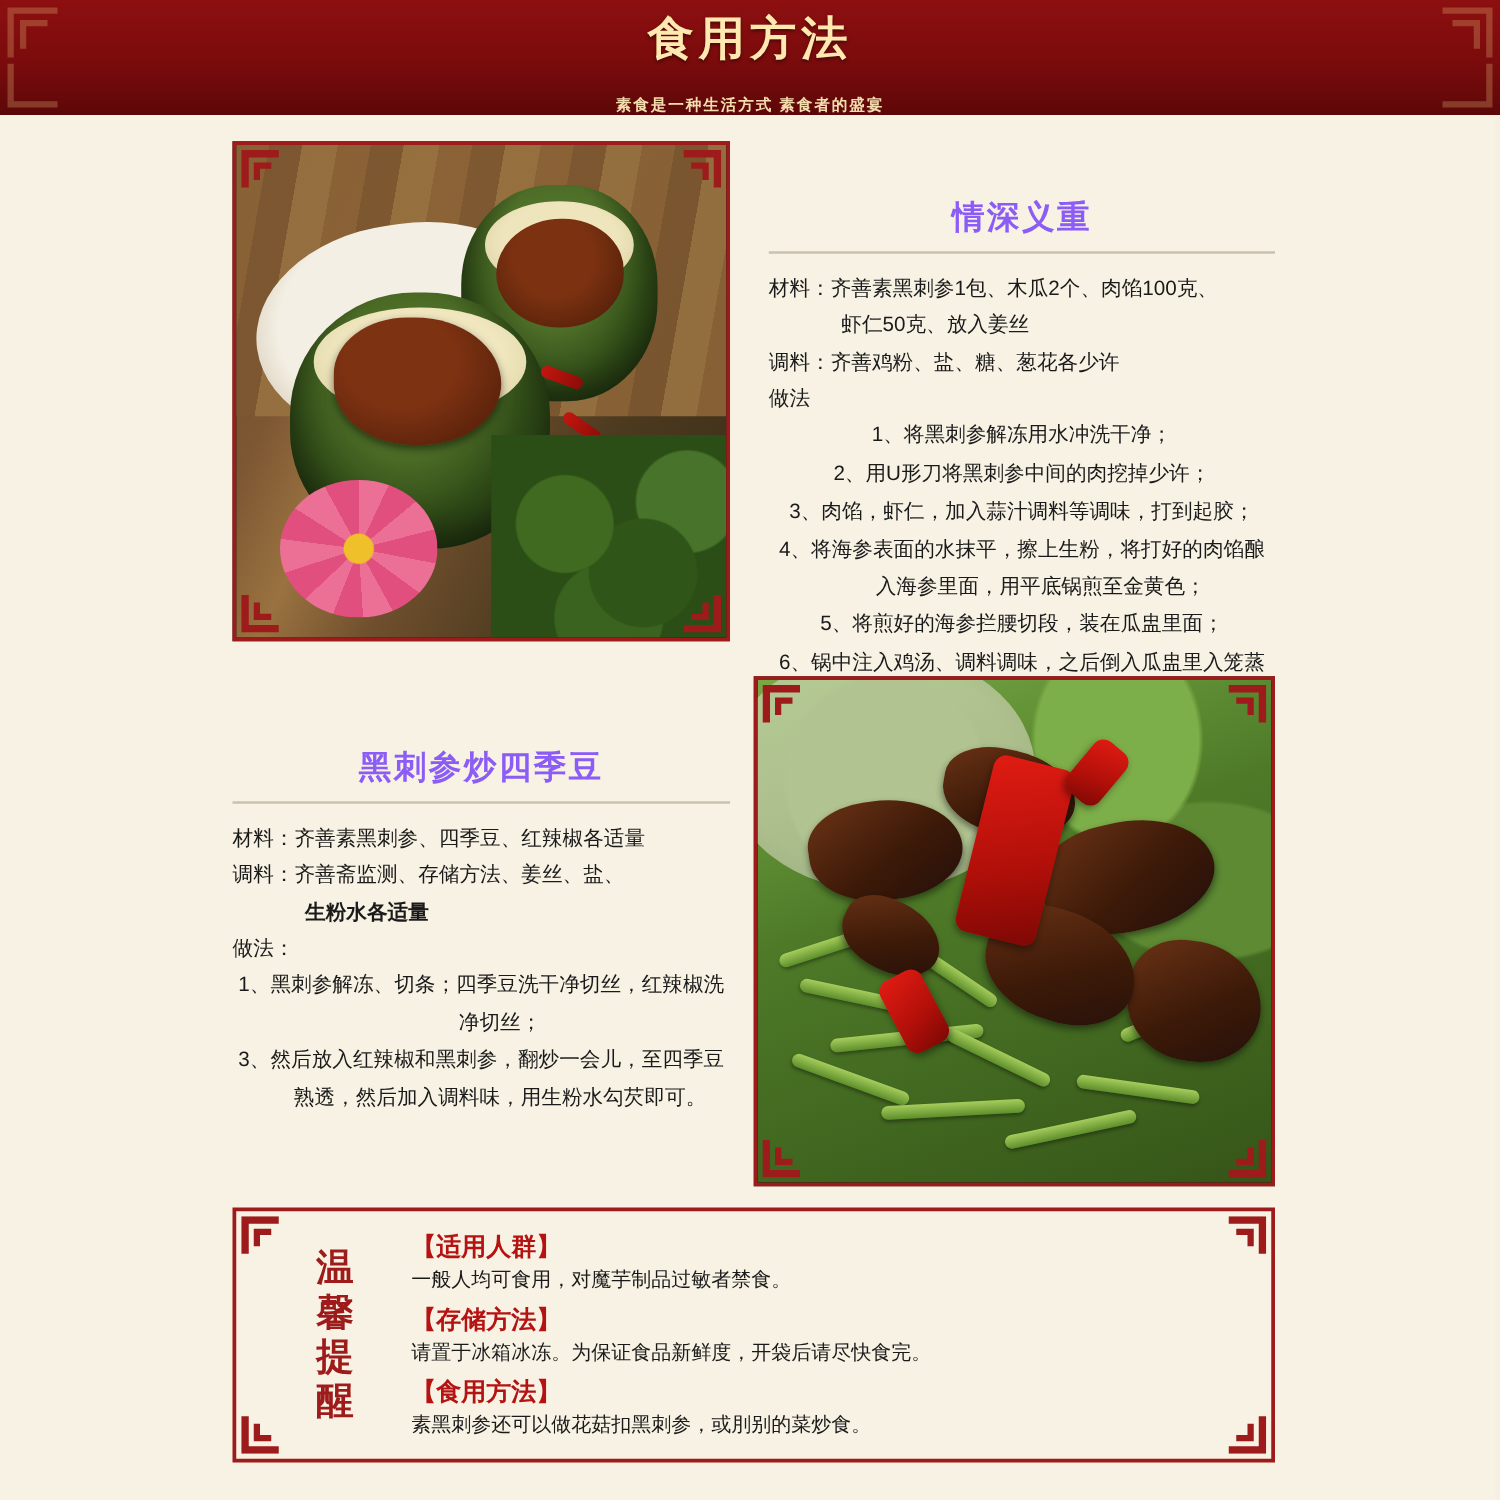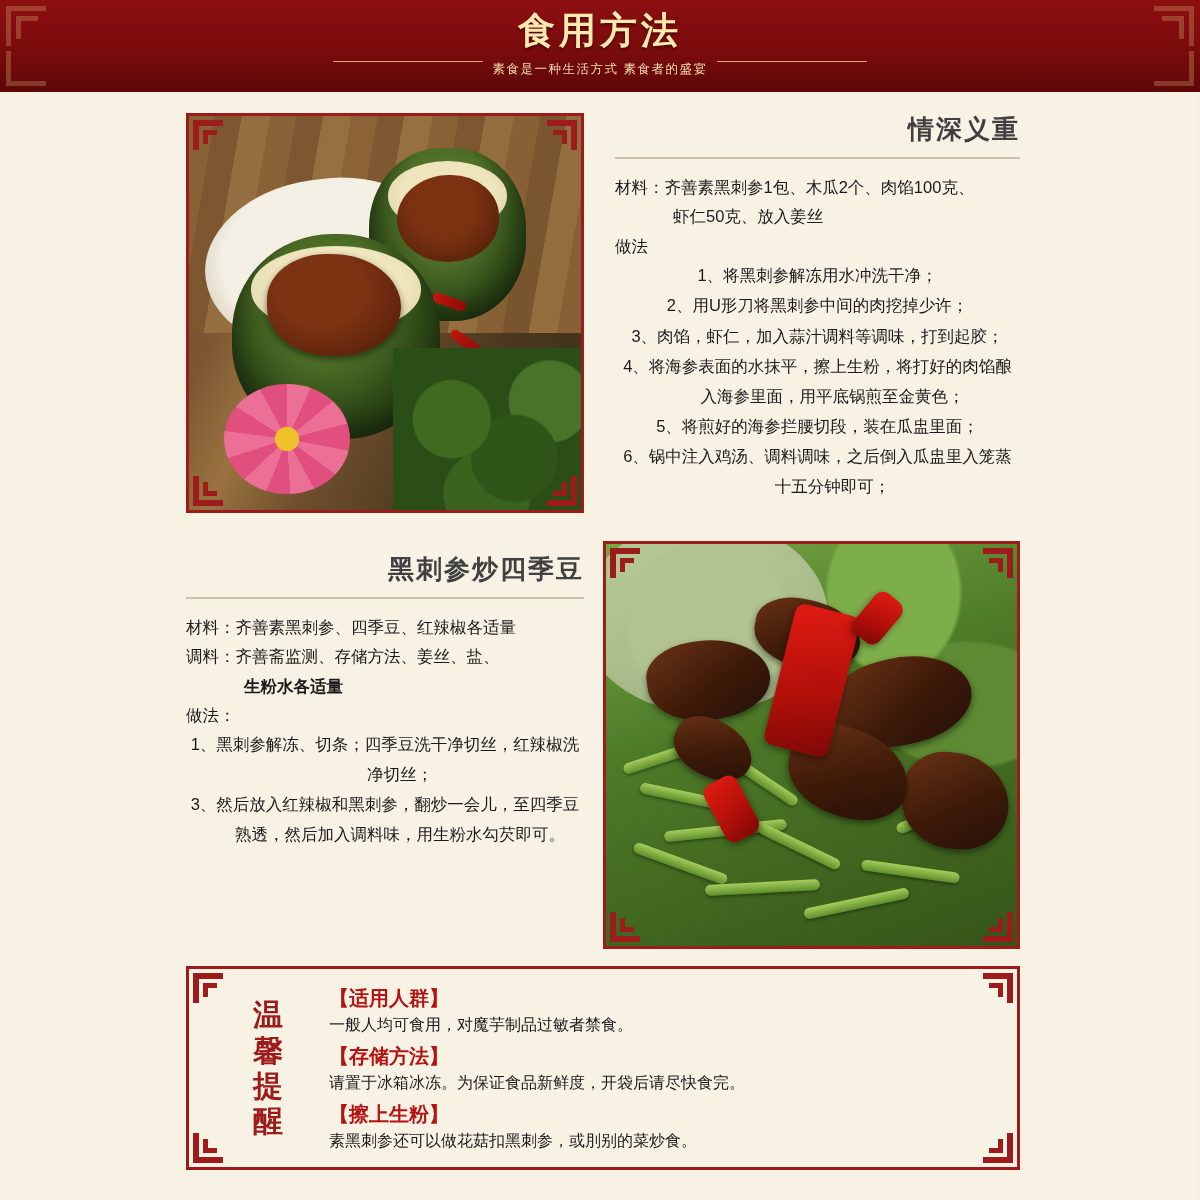--- a/index.html
+++ b/index.html
@@ -36,25 +36,26 @@
   .header-title {
     margin-top: 6px;
     font-size: 37px;
     font-weight: bold;
     letter-spacing: 4px;
     color: #ffe9b0;
     text-shadow: 0 2px 3px rgba(0,0,0,0.45);
     font-family: "DejaVu Sans", "Liberation Sans", sans-serif;
   }
   .header-sub-wrap {
-    margin-top: 5px;
+    margin-top: 20px;
     display: flex;
-    align-items: flex-start;
+    align-items: flex-end;
     justify-content: center;
     gap: 10px;
+    font-weight: bold;
   }
   .header-rule {
     display: inline-block;
     width: 150px;
     height: 1px;
     background: #e8c98a;
     opacity: 0.85;
   }
   .header-sub {
     font-size: 12.5px;
@@ -93,24 +94,25 @@
   }
   .corner.tl { top: 4px; left: 4px; }
   .corner.tr { top: 4px; right: 4px; transform: scaleX(-1); }
   .corner.bl { bottom: 4px; left: 4px; transform: scaleY(-1); }
   .corner.br { bottom: 4px; right: 4px; transform: scale(-1,-1); }
 
   
   .section-title {
     font-size: 26px;
     font-weight: bold;
-    color: #404040;
-    text-align: right;
+    color: #8b5cf6;
+    text-align: center;
     letter-spacing: 2px;
     font-family: "DejaVu Sans", "Liberation Sans", sans-serif;
+    margin-top: 44px;
   }
   .title-rule {
     height: 2px;
     background: #c9c2ae;
     margin: 10px 0 14px 0;
   }
   .recipe-text {
     font-size: 16.5px;
     line-height: 1.78;
     color: #1a1a1a;
@@ -371,20 +373,23 @@
   </div>
 
   <div style="position:absolute; left:615px; top:112px; width:405px;">
     <div class="section-title">情深义重</div>
     <div class="title-rule"></div>
     <div class="recipe-text">
       <div class="hang-indent" style="padding-left:58px; text-indent:-58px;">
         <span>材料：</span><span>齐善素黑刺参1包、木瓜2个、肉馅100克、</span>
       </div>
       <div style="padding-left:58px;">虾仁50克、放入姜丝</div>
+      <div class="hang-indent" style="padding-left:58px; text-indent:-58px;">
+        <span>调料：</span><span>齐善鸡粉、盐、糖、葱花各少许</span>
+      </div>
       <div>做法</div>
       <ul class="steps">
         <li>1、将黑刺参解冻用水冲洗干净；</li>
         <li>2、用U形刀将黑刺参中间的肉挖掉少许；</li>
         <li>3、肉馅，虾仁，加入蒜汁调料等调味，打到起胶；</li>
         <li>4、将海参表面的水抹平，擦上生粉，将打好的肉馅酿入海参里面，用平底锅煎至金黄色；</li>
         <li>5、将煎好的海参拦腰切段，装在瓜盅里面；</li>
         <li>6、锅中注入鸡汤、调料调味，之后倒入瓜盅里入笼蒸十五分钟即可；</li>
       </ul>
     </div>
@@ -494,19 +499,19 @@
         <span>温</span>
         <span>馨</span>
         <span>提</span>
         <span>醒</span>
       </div>
       <div class="tip-body">
         <div class="tip-head">【适用人群】</div>
         <p class="tip-para">一般人均可食用，对魔芋制品过敏者禁食。</p>
         <div class="tip-head">【存储方法】</div>
         <p class="tip-para">请置于冰箱冰冻。为保证食品新鲜度，开袋后请尽快食完。</p>
-        <div class="tip-head">【擦上生粉】</div>
+        <div class="tip-head">【食用方法】</div>
         <p class="tip-para">素黑刺参还可以做花菇扣黑刺参，或刖别的菜炒食。</p>
       </div>
     </div>
   </div>
 
 </div>
 
 </body></html>

